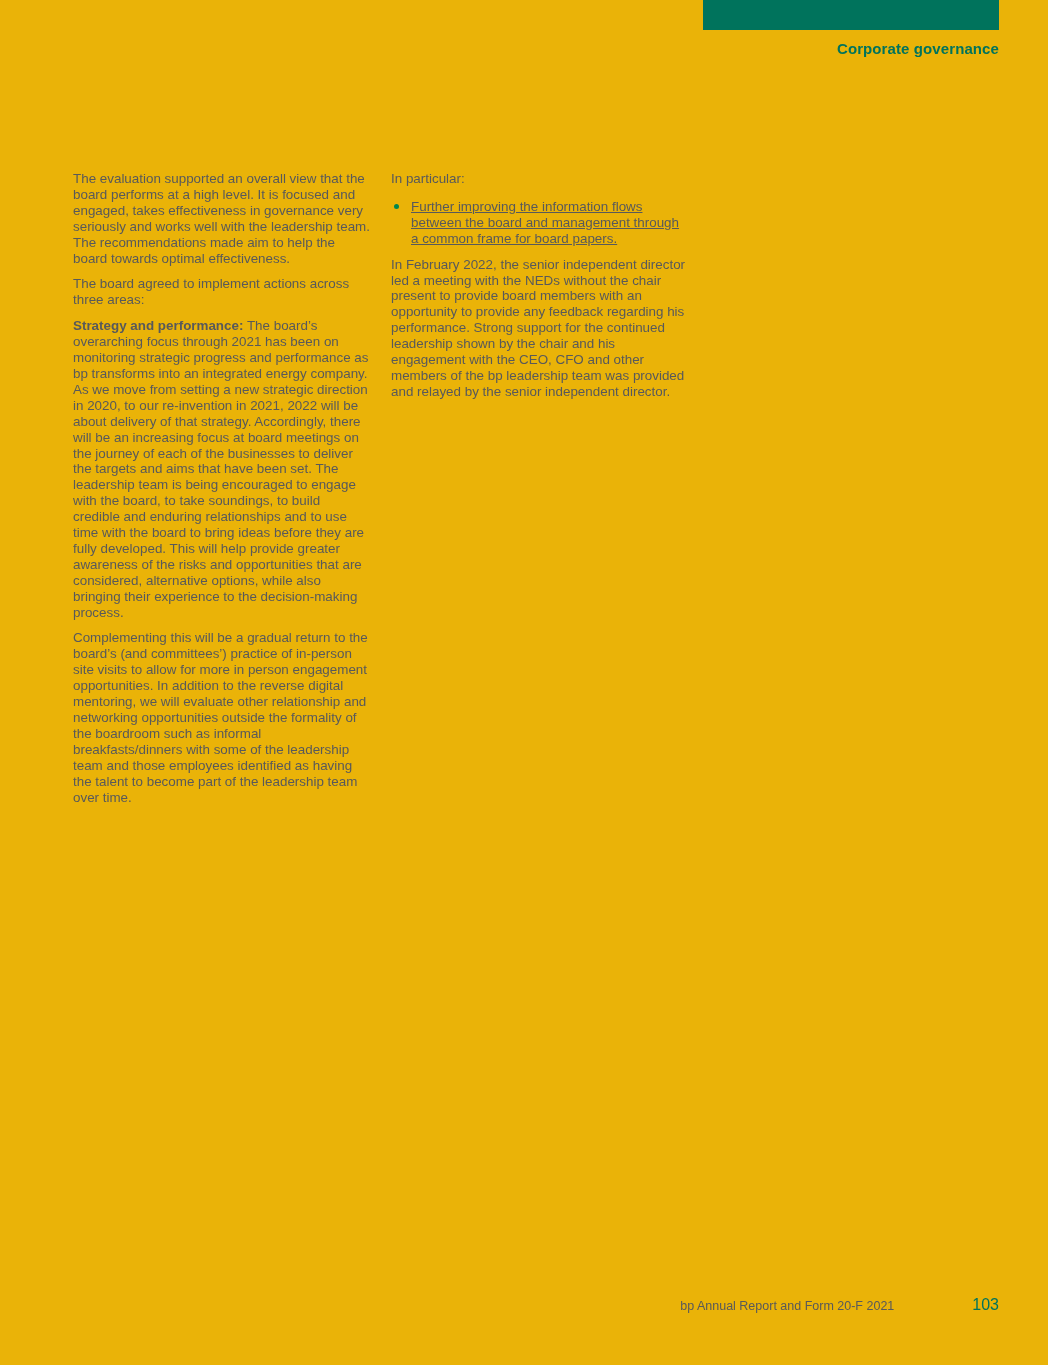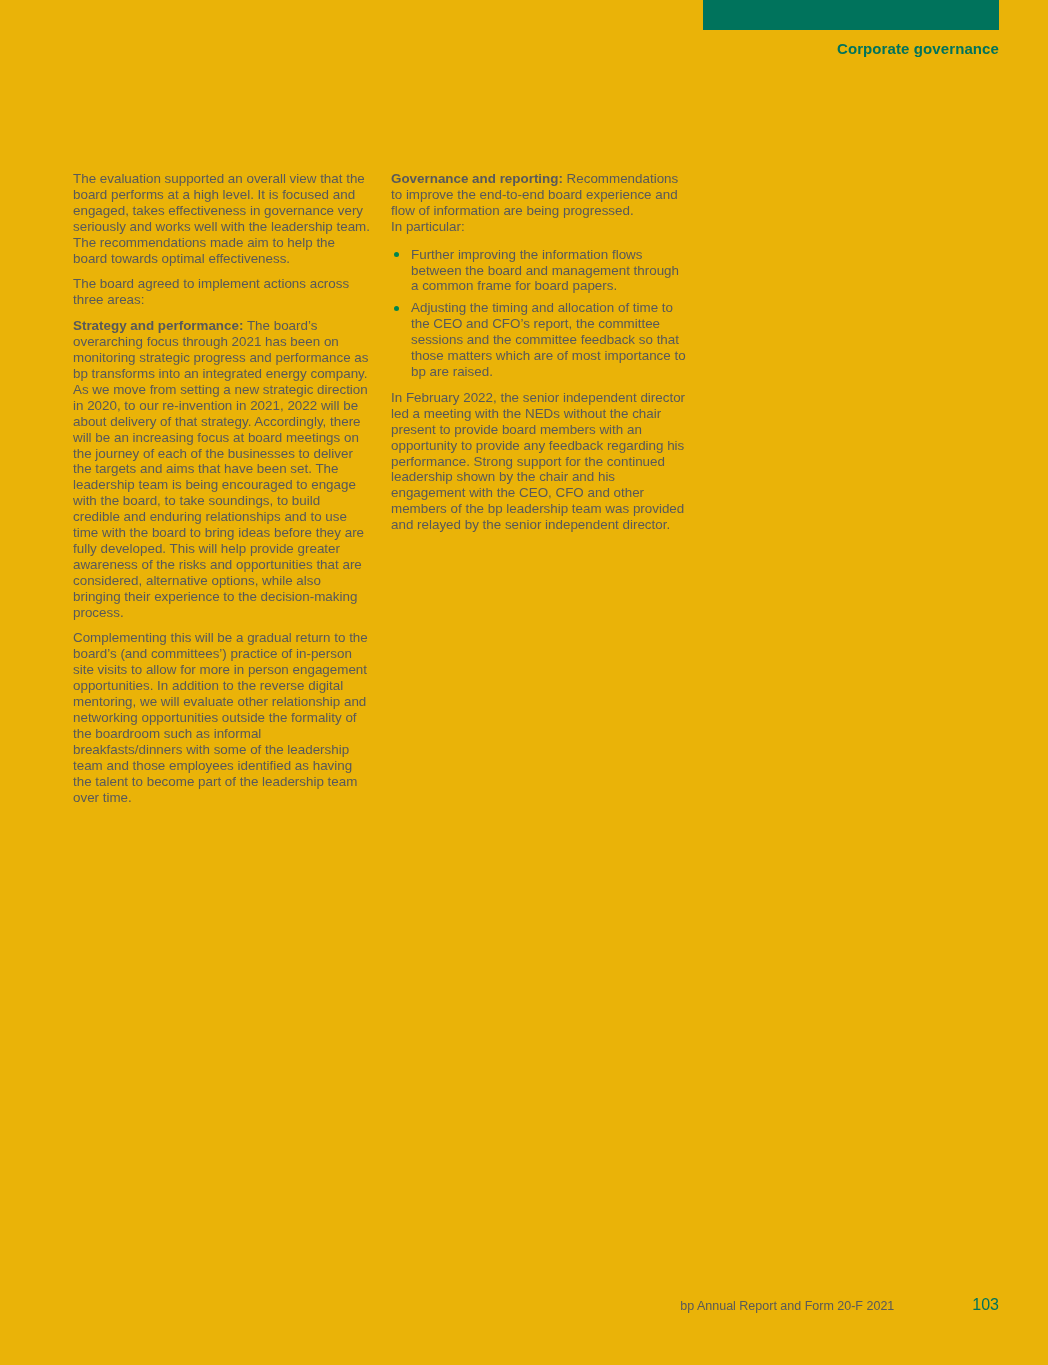--- a/index.html
+++ b/index.html
@@ -45,20 +45,21 @@
   .col p.tight { margin-bottom: 0; }
   .plead { font-weight: 700; }
   ul.bullets {
     list-style: none;
     margin: 12px 0 10px 0;
     padding: 0;
   }
   ul.bullets li {
     display: flex;
     margin-bottom: 6px;
+    text-decoration: underline;
   }
   .bullet-dot {
     flex: 0 0 auto;
     width: 5px;
     height: 5px;
     border-radius: 50%;
     background: #00864E;
     margin: 5.5px 12px 0 3px;
   }
   .footer {
@@ -90,31 +91,26 @@
   <div class="columns">
 
     <div class="col">
       <p>The evaluation supported an overall view that the board performs at a high level. It is focused and engaged, takes effectiveness in governance very seriously and works well with the leadership team. The recommendations made aim to help the board towards optimal effectiveness.</p>
       <p>The board agreed to implement actions across three areas:</p>
       <p><span class="plead">Strategy and performance:</span><span> The board’s overarching focus through 2021 has been on monitoring strategic progress and performance as bp transforms into an integrated energy company. As we move from setting a new strategic direction in 2020, to our re-invention in 2021, 2022 will be about delivery of that strategy. Accordingly, there will be an increasing focus at board meetings on the journey of each of the businesses to deliver the targets and aims that have been set. The leadership team is being encouraged to engage with the board, to take soundings, to build credible and enduring relationships and to use time with the board to bring ideas before they are fully developed. This will help provide greater awareness of the risks and opportunities that are considered, alternative options, while also bringing their experience to the decision-making process.</span></p>
       <p>Complementing this will be a gradual return to the board’s (and committees’) practice of in-person site visits to allow for more in person engagement opportunities. In addition to the reverse digital mentoring, we will evaluate other relationship and networking opportunities outside the formality of the boardroom such as informal breakfasts/dinners with some of the leadership team and those employees identified as having the talent to become part of the leadership team over time.</p>
     </div>
 
     <div class="col">
-      <p class="tight"><span class="plead">Governance and reporting:</span><span> Recommendations to improve the end-to-end board experience and flow of information are being progressed.</span></p>
       <p class="tight">In particular:</p>
 
       <ul class="bullets">
         <li>
           <span class="bullet-dot"></span>
           <span>Further improving the information flows between the board and management through a common frame for board papers.</span>
-        </li>
-        <li>
-          <span class="bullet-dot"></span>
-          <span>Adjusting the timing and allocation of time to the CEO and CFO’s report, the committee sessions and the committee feedback so that those matters which are of most importance to bp are raised.</span>
         </li>
       </ul>
 
       <p>In February 2022, the senior independent director led a meeting with the NEDs without the chair present to provide board members with an opportunity to provide any feedback regarding his performance. Strong support for the continued leadership shown by the chair and his engagement with the CEO, CFO and other members of the bp leadership team was provided and relayed by the senior independent director.</p>
     </div>
 
   </div>
 
   <div class="footer">
     <span class="footer-title">bp Annual Report and Form 20-F 2021</span>

